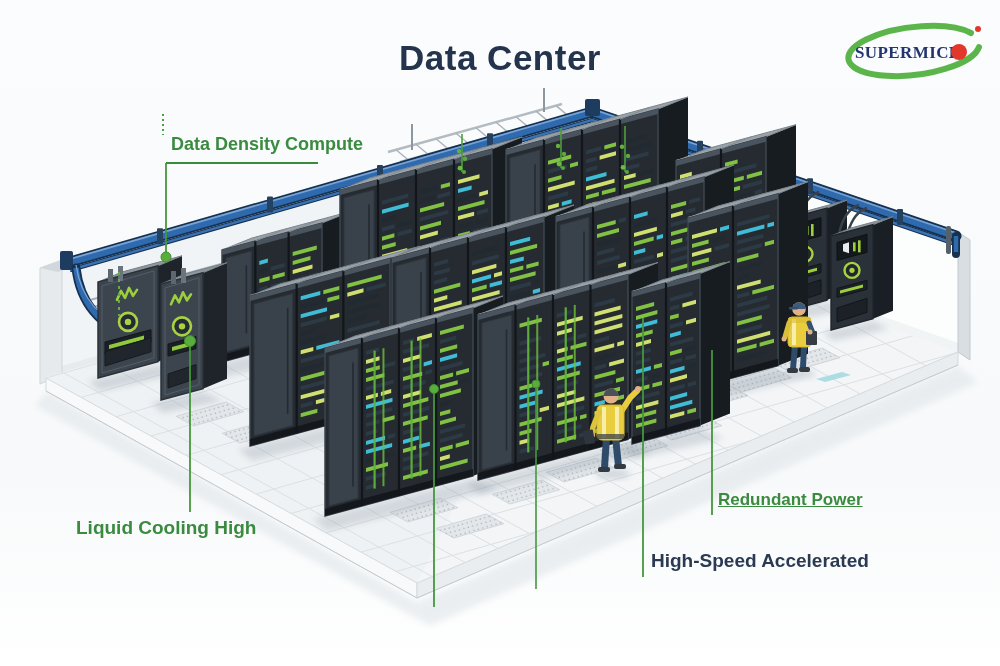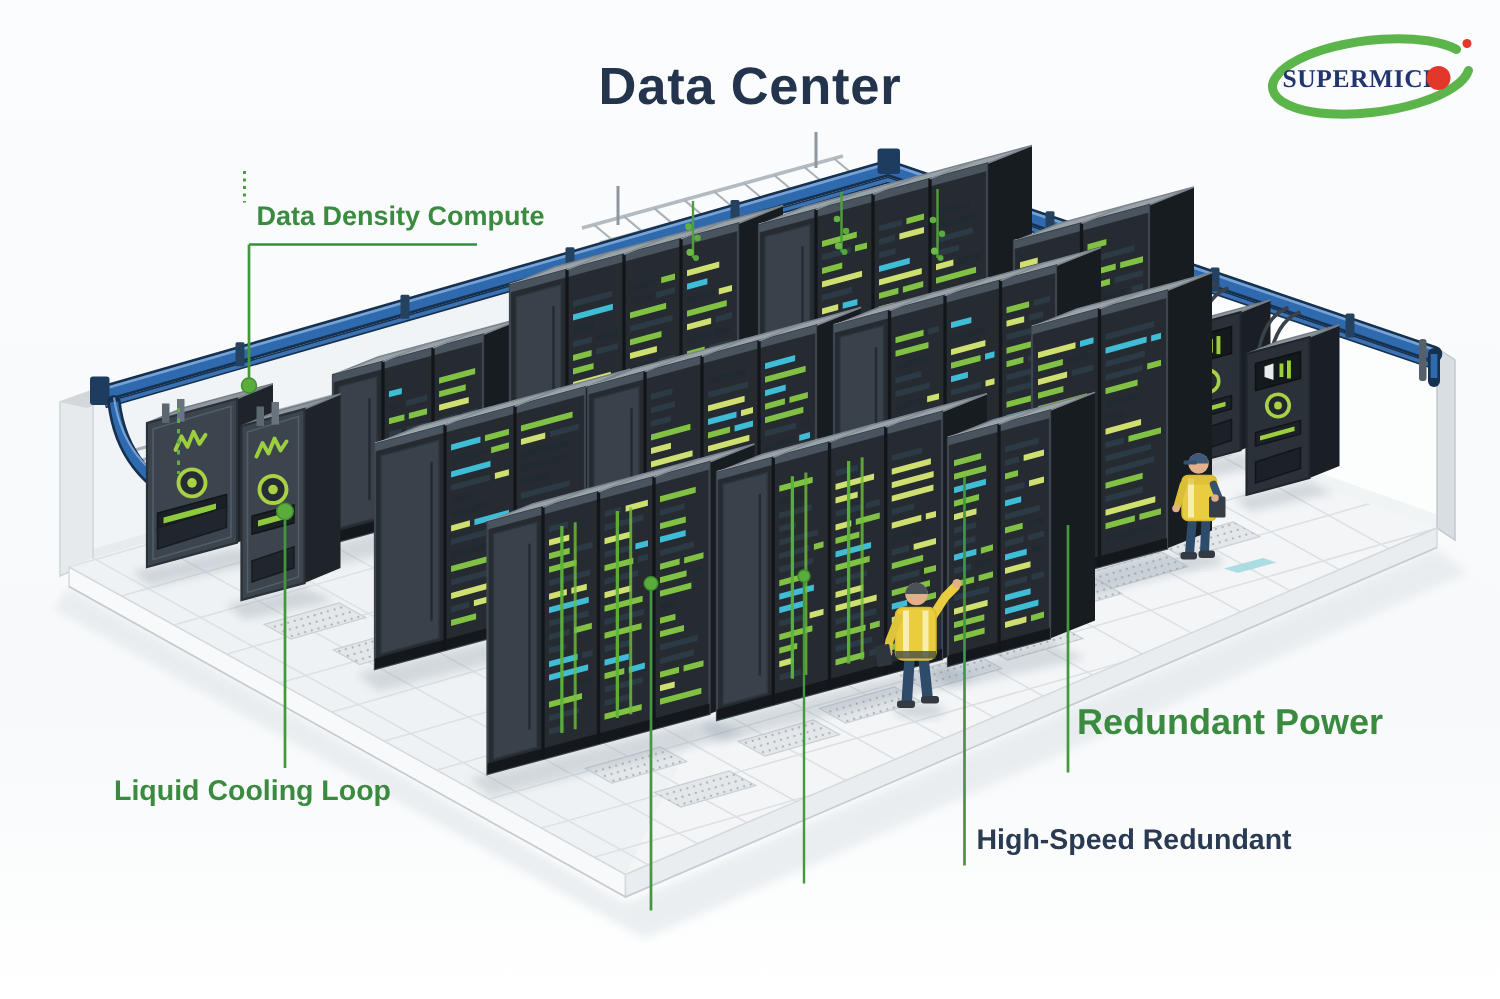--- a/index.html
+++ b/index.html
@@ -7,21 +7,21 @@
   #scene{position:absolute;left:0;top:0;}
   .label{position:absolute;white-space:nowrap;font-weight:bold;}
   .lbl-green{color:#3a8a3f;}
   .lbl-muted{color:#5e7b63;}
   .lbl-navy{color:#2a3a52;}
   #page-title{position:absolute;left:0;right:0;top:38px;text-align:center;font-size:35px;font-weight:bold;color:#24344d;letter-spacing:.5px;}
   #label-high-density{left:171px;top:134px;font-size:18px;}
   #label-liquid{left:76px;top:517px;font-size:19px;}
   #label-gpu{left:231px;top:588px;font-size:19px;}
   #label-networking{left:651px;top:550px;font-size:19px;}
-  #label-redundant{left:718px;top:468px;font-size:24px;}
+  #label-redundant{left:718px;top:490px;font-size:17px;text-decoration:underline;}
   #logo{position:absolute;left:842px;top:22px;width:148px;height:60px;}
   #logo text{font-family:"Liberation Serif",serif;font-weight:bold;}
 </style>
 </head>
 <body>
 
 <div id="stage">
 
   <svg id="scene" width="1000" height="666" viewBox="0 0 1000 666">
       <defs>
@@ -979,16 +979,16 @@
   <div id="page-title">Data Center</div>
 
   <svg id="logo" viewBox="0 0 148 60">
     <path d="M129,11 A66,24 -7 1 0 137,25" fill="none" stroke="#5cb54b" stroke-width="6" stroke-linecap="round"></path>
     <circle cx="136" cy="7" r="3" fill="#e2382c"></circle>
     <text x="13" y="36" font-size="17" fill="#23356f" letter-spacing="0.4">SUPERMICR</text>
     <circle cx="117" cy="30" r="8" fill="#e2382c"></circle>
   </svg>
 
   <div class="label lbl-green" id="label-high-density">Data Density Compute</div>
-  <div class="label lbl-green" id="label-liquid">Liquid Cooling Loop</div>
-  <div class="label lbl-navy" id="label-networking">High-Speed Redundant</div>
+  <div class="label lbl-green" id="label-liquid">Liquid Cooling High</div>
+  <div class="label lbl-navy" id="label-networking">High-Speed Accelerated</div>
   <div class="label lbl-green" id="label-redundant">Redundant Power</div>
 </div>
 
 </body></html>

